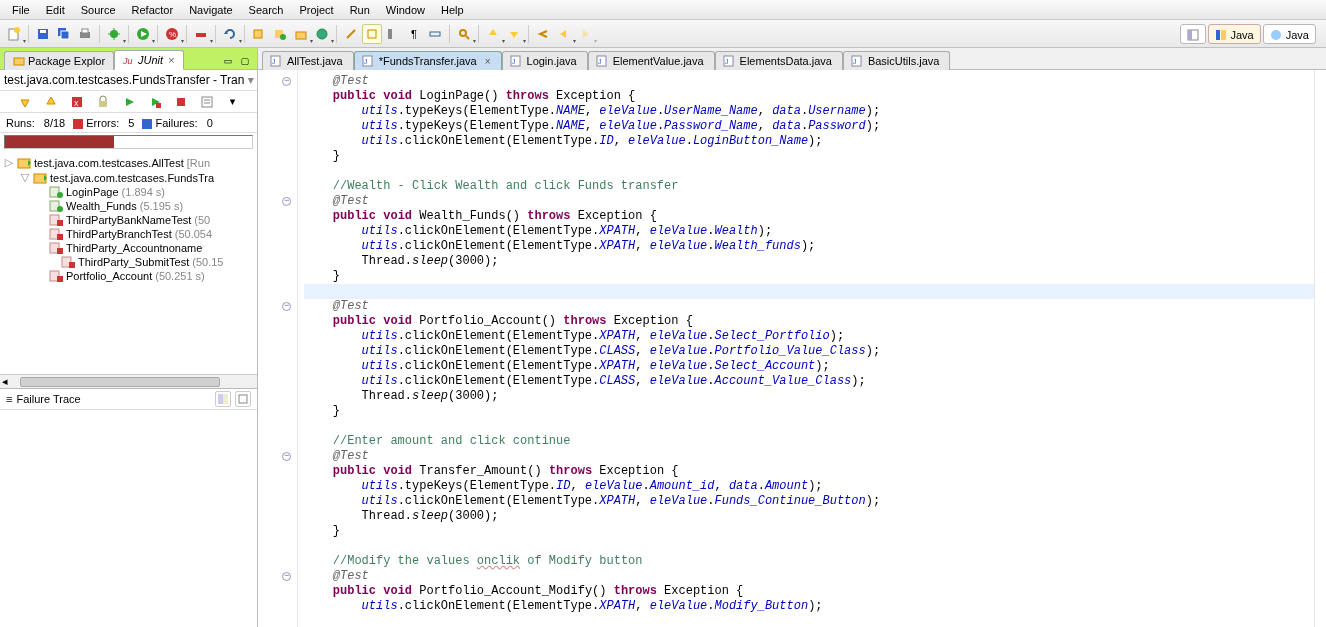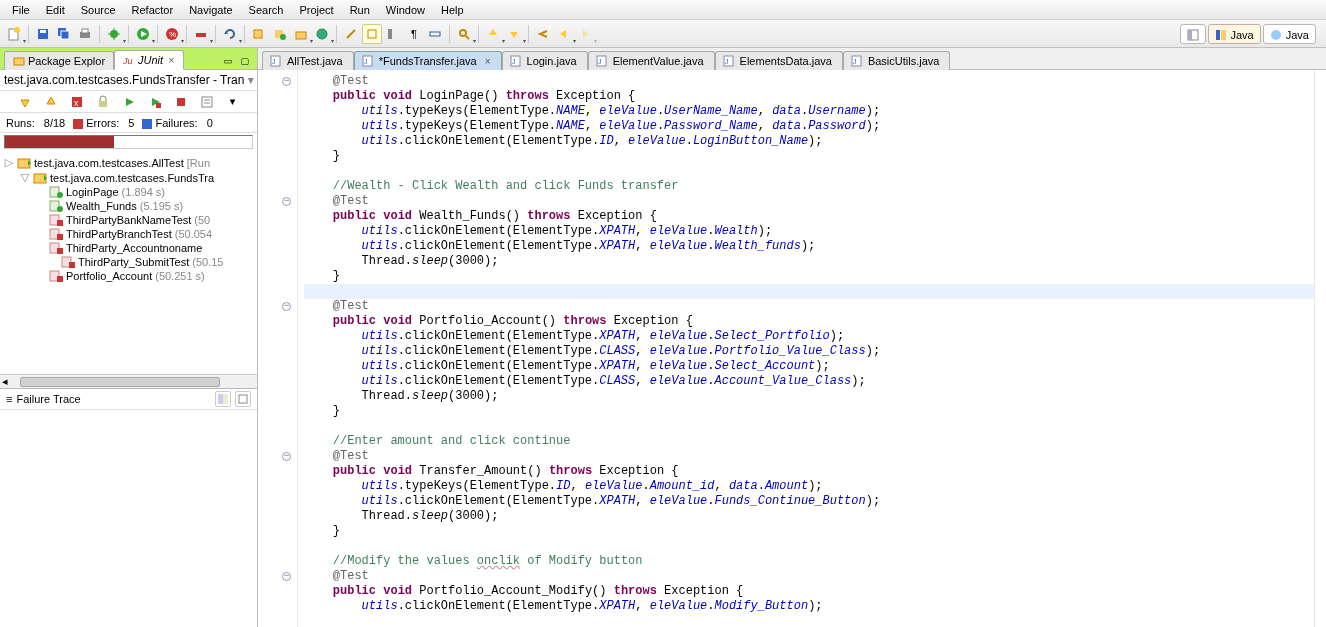--- a/index.html
+++ b/index.html
@@ -63,21 +63,21 @@
   .jicon { width: 14px; height: 12px; display: inline-flex; align-items: center; justify-content: center; }
   .jicon svg { width: 12px; height: 12px; }
 
   .editor-body { flex: 1; display: flex; background: #fff; overflow: hidden; }
   .gutter { width: 40px; background: #fff; border-right: 1px solid #e8e8e8; padding-top: 4px; }
   .gut-mark { height: 15px; display: flex; align-items: center; justify-content: flex-end; padding-right: 6px; }
   .fold { width: 9px; height: 9px; border: 1px solid #99b; border-radius: 5px; background: #fff; position: relative; }
   .fold::before { content: "−"; font-size: 9px; line-height: 7px; position: absolute; left: 1px; top: -1px; color: #66a; }
   .code { flex: 1; font-family: Consolas, "Courier New", monospace; font-size: 12px; line-height: 15px; white-space: pre; padding: 4px 0 4px 6px; overflow: auto; color: #000; }
   .kw { color: #7f0055; font-weight: bold; }
-  .ann { color: #646464; }
+  .ann { color: #646464; font-style: italic; }
   .com { color: #3f7f5f; }
   .fld { color: #0000c0; font-style: italic; }
   .stat { color: #0000c0; font-style: italic; }
   .meth { font-style: italic; }
   .hl-line { background: #e8f2fe; display: inline-block; width: 100%; }
   .ovr { width: 12px; background: #fff; border-left: 1px solid #e8e8e8; }
 </style>
 </head>
 <body>
 

